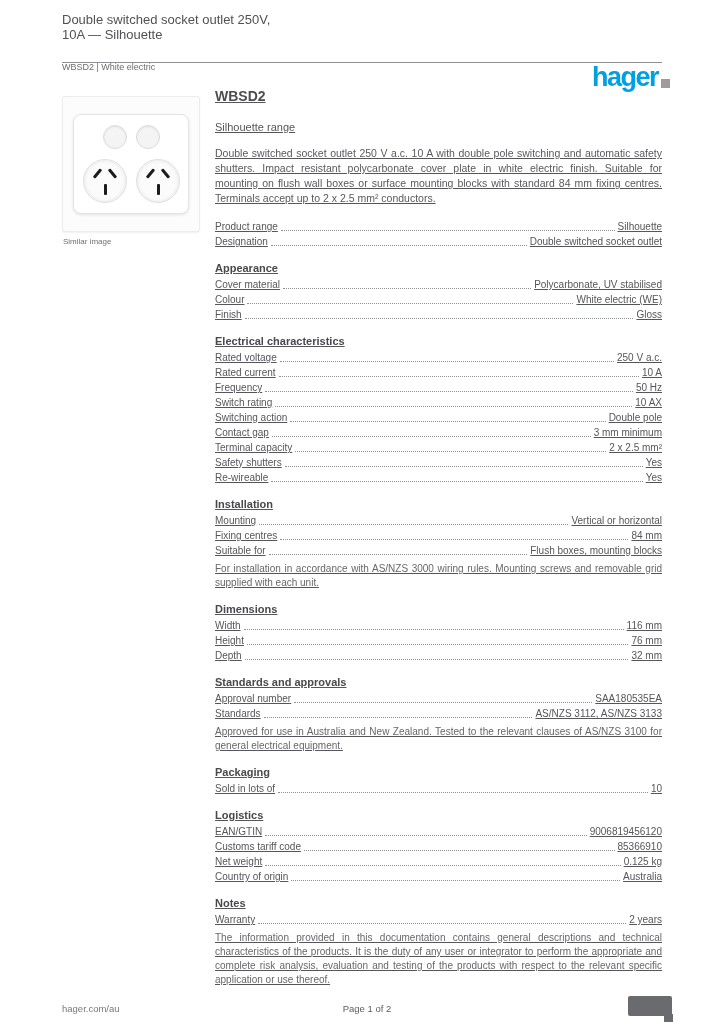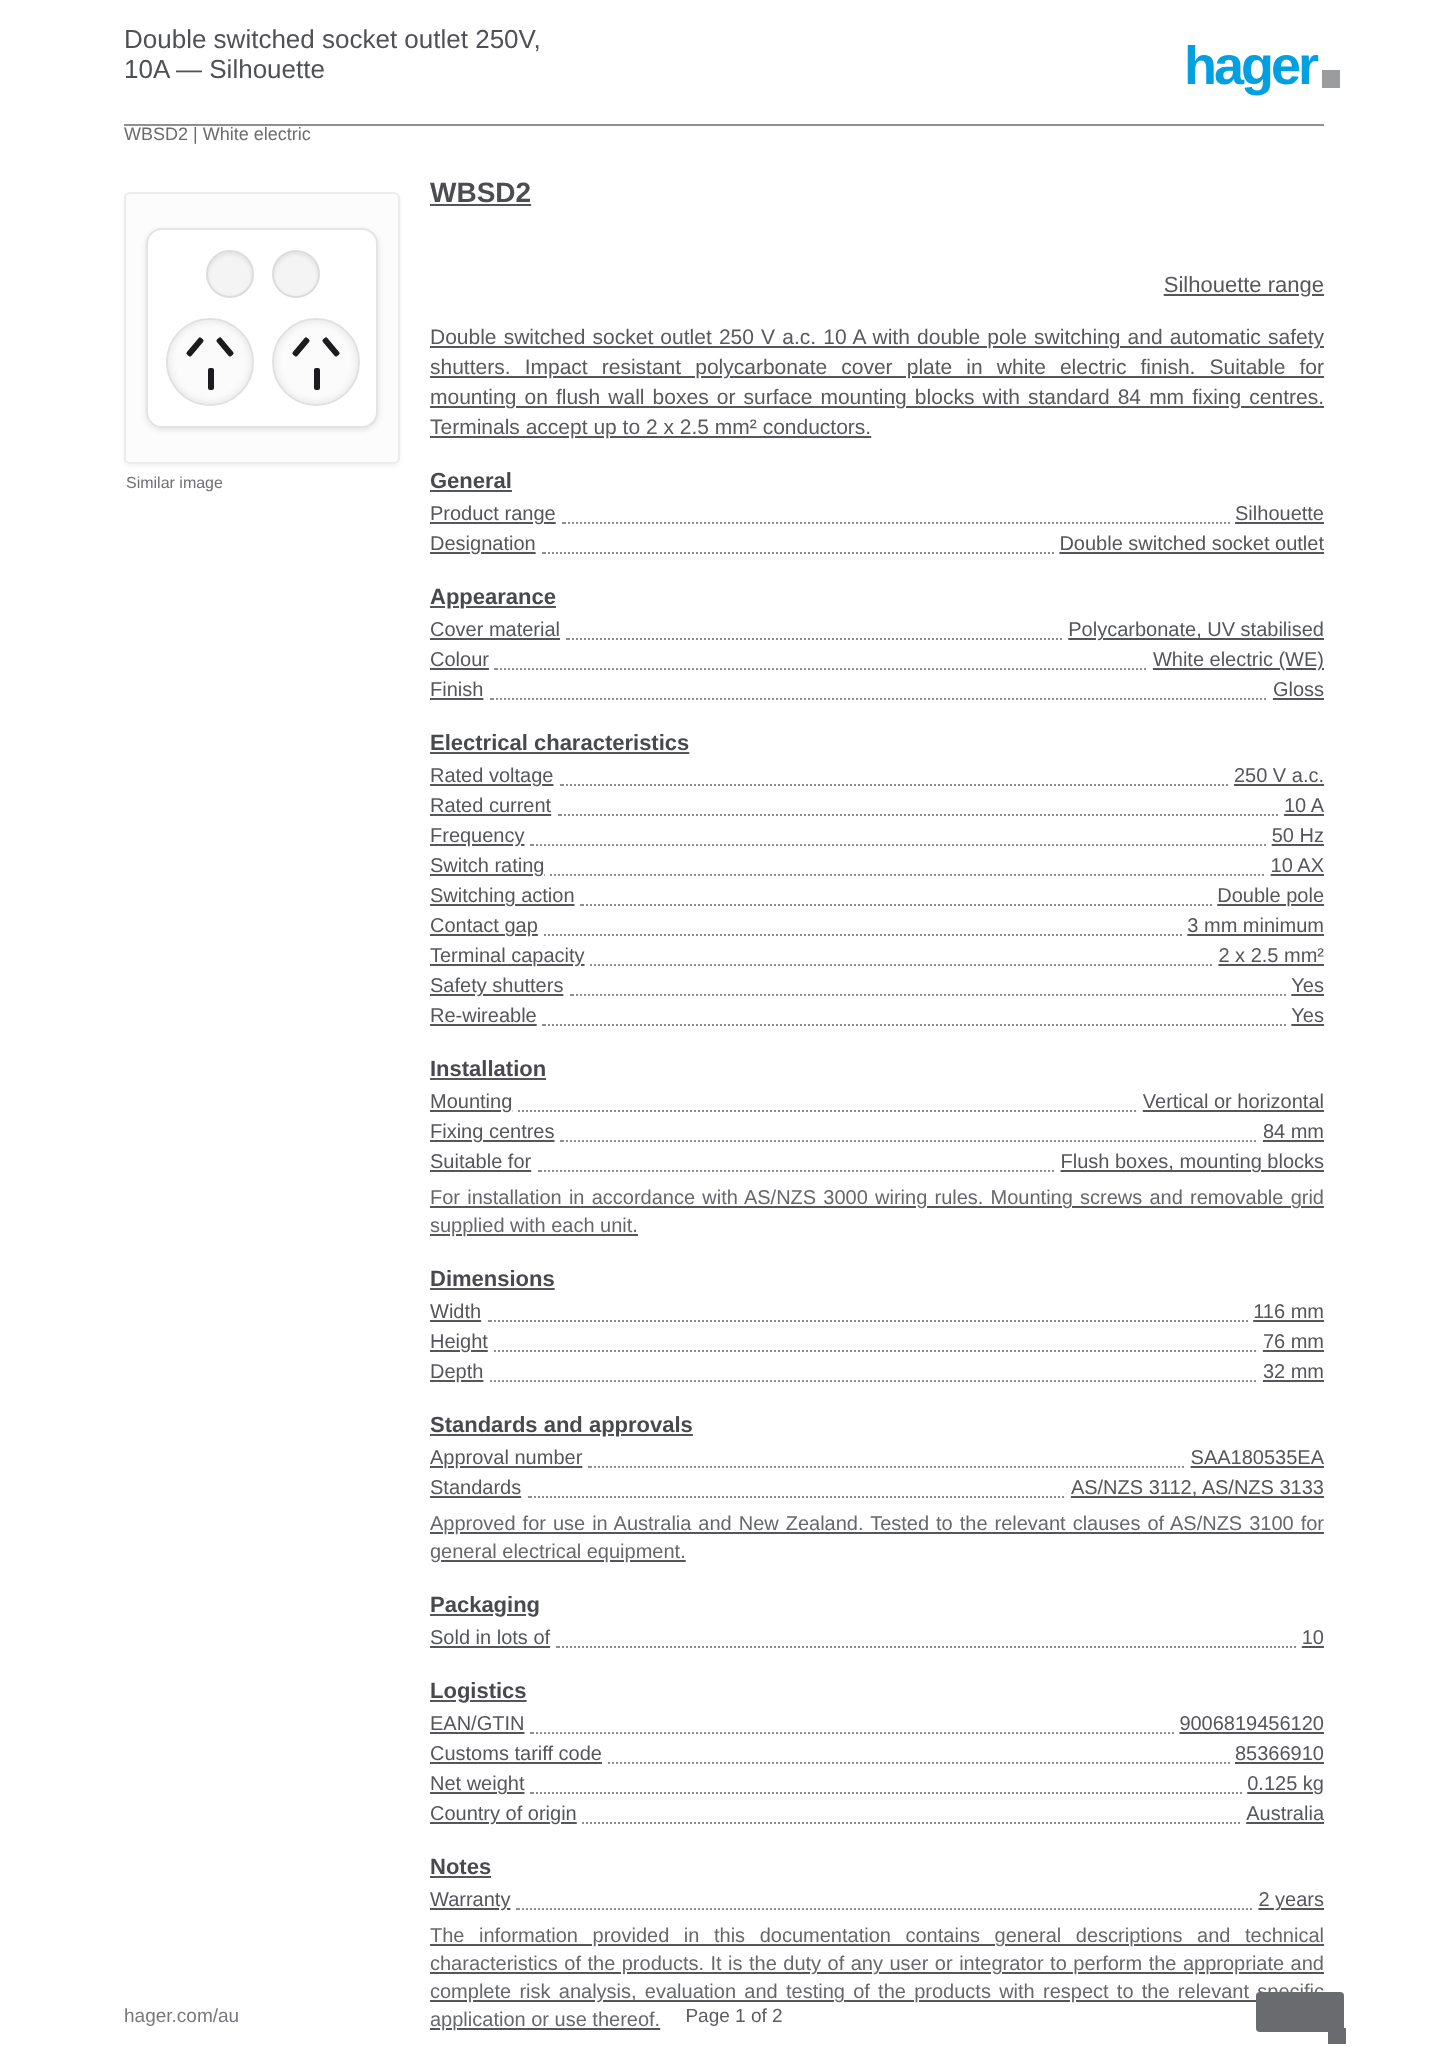--- a/index.html
+++ b/index.html
@@ -5,21 +5,21 @@
   * { margin:0; padding:0; box-sizing:border-box; }
   html,body { width:724px; height:1024px; background:#ffffff; overflow:hidden;
               font-family:"Liberation Sans", sans-serif; color:#55565a; }
   .page { position:relative; width:724px; height:1024px; background:#fff; }
 
   
   .header-text { position:absolute; left:62px; top:12px; }
   .header-title { font-size:13px; font-weight:normal; color:#505155; line-height:15px; }
   .header-sub   { font-size:9px; color:#6b6c6e; margin-top:20px; }
   .logo { position:absolute; right:54px; top:20px; display:flex; align-items:flex-end; }
-  .logo-word { font-size:27px; font-weight:bold; color:#00A0E1; letter-spacing:-1.5px; line-height:26px; }
+  .logo-word { font-size:27px; font-weight:bold; color:#00A0E1; letter-spacing:-1.5px; line-height:26px;margin-top:44px; }
   .logo-cube { width:9px; height:9px; background:#9b9c9e; margin-left:3px; margin-bottom:2px; }
   .header-rule { position:absolute; left:62px; top:62px; width:600px; height:1px; background:#8f9093; }
 
   
   .image-card { position:absolute; left:62px; top:96px; width:138px; height:136px;
                 background:#fcfcfc; border:1px solid #ececec; border-radius:3px;
                 display:flex; align-items:center; justify-content:center;
                 box-shadow:0 1px 2px rgba(0,0,0,0.06); }
   .plate { position:relative; width:116px; height:100px; background:#ffffff; border-radius:8px;
            border:1px solid #e4e4e6; box-shadow:0 1px 3px rgba(0,0,0,0.10); }
@@ -31,21 +31,21 @@
   .socket.k1 { left:9px; } .socket.k2 { left:62px; }
   .pin { position:absolute; width:3px; height:11px; background:#1c1c1e; border-radius:1px; }
   .pin.a { left:12px; top:8px;  transform:rotate(40deg); }
   .pin.b { left:27px; top:8px;  transform:rotate(-40deg); }
   .pin.e { left:20px; top:24px; }
   .image-caption { position:absolute; left:63px; top:237px; font-size:8px; color:#6f7073; }
 
   
   .main { position:absolute; left:215px; top:88px; width:447px;text-decoration:underline; }
   .prod-code  { font-size:14px; font-weight:bold; color:#4c4d51; }
-  .prod-range { font-size:11px; color:#55565a; margin-top:33px;text-align:right; }
+  .prod-range { font-size:11px; color:#55565a; margin-top:17px; }
   .prod-desc  { font-size:10.5px; line-height:15px; margin-top:13px; text-align:justify; color:#58595d; }
 
   .section { margin-top:13px; }
   .section-heading { font-size:11px; font-weight:bold; color:#48494d; margin-bottom:3px; }
   .row { display:flex; align-items:flex-end; font-size:10px; line-height:15px; color:#55565a; }
   .row .lbl { white-space:nowrap; }
   .row .lead { flex:1 1 auto; border-bottom:1px dotted #8e8f92; margin:0 3px 3px 3px; min-width:12px; }
   .row .val { white-space:nowrap; text-align:right; color:#55565a; }
   .note { font-size:10px; line-height:14px; color:#66676a; margin-top:4px; text-align:justify; }
 
@@ -92,21 +92,20 @@
     </div>
   </div>
   <div class="image-caption">Similar image</div>
 
   <div class="main">
     <div class="prod-code">WBSD2</div>
     <div class="prod-range">Silhouette range</div>
     <div class="prod-desc">Double switched socket outlet 250 V a.c. 10 A with double pole switching and automatic safety shutters. Impact resistant polycarbonate cover plate in white electric finish. Suitable for mounting on flush wall boxes or surface mounting blocks with standard 84 mm fixing centres. Terminals accept up to 2 x 2.5 mm² conductors.</div>
     <div id="sections">
         <div class="section">
-          <div class="section-heading">General</div>
           <div class="row">
             <span class="lbl">Product range</span>
             <span class="lead"></span>
             <span class="val">Silhouette</span>
           </div>
           <div class="row">
             <span class="lbl">Designation</span>
             <span class="lead"></span>
             <span class="val">Double switched socket outlet</span>
           </div>

